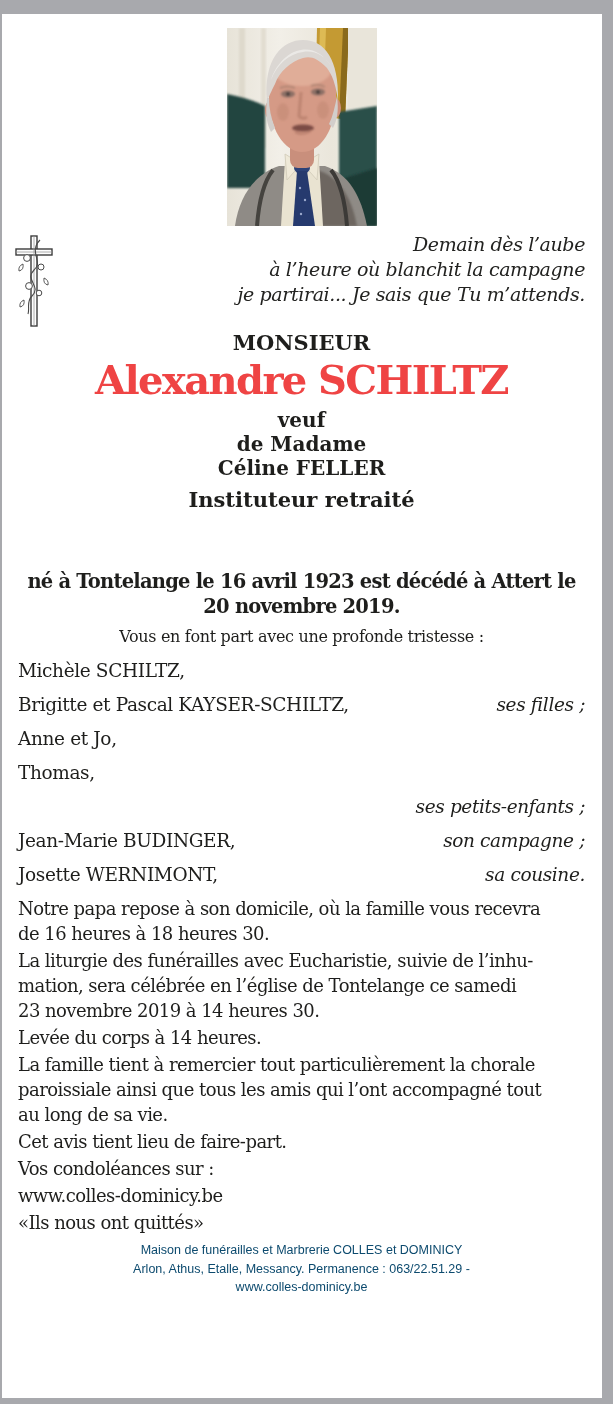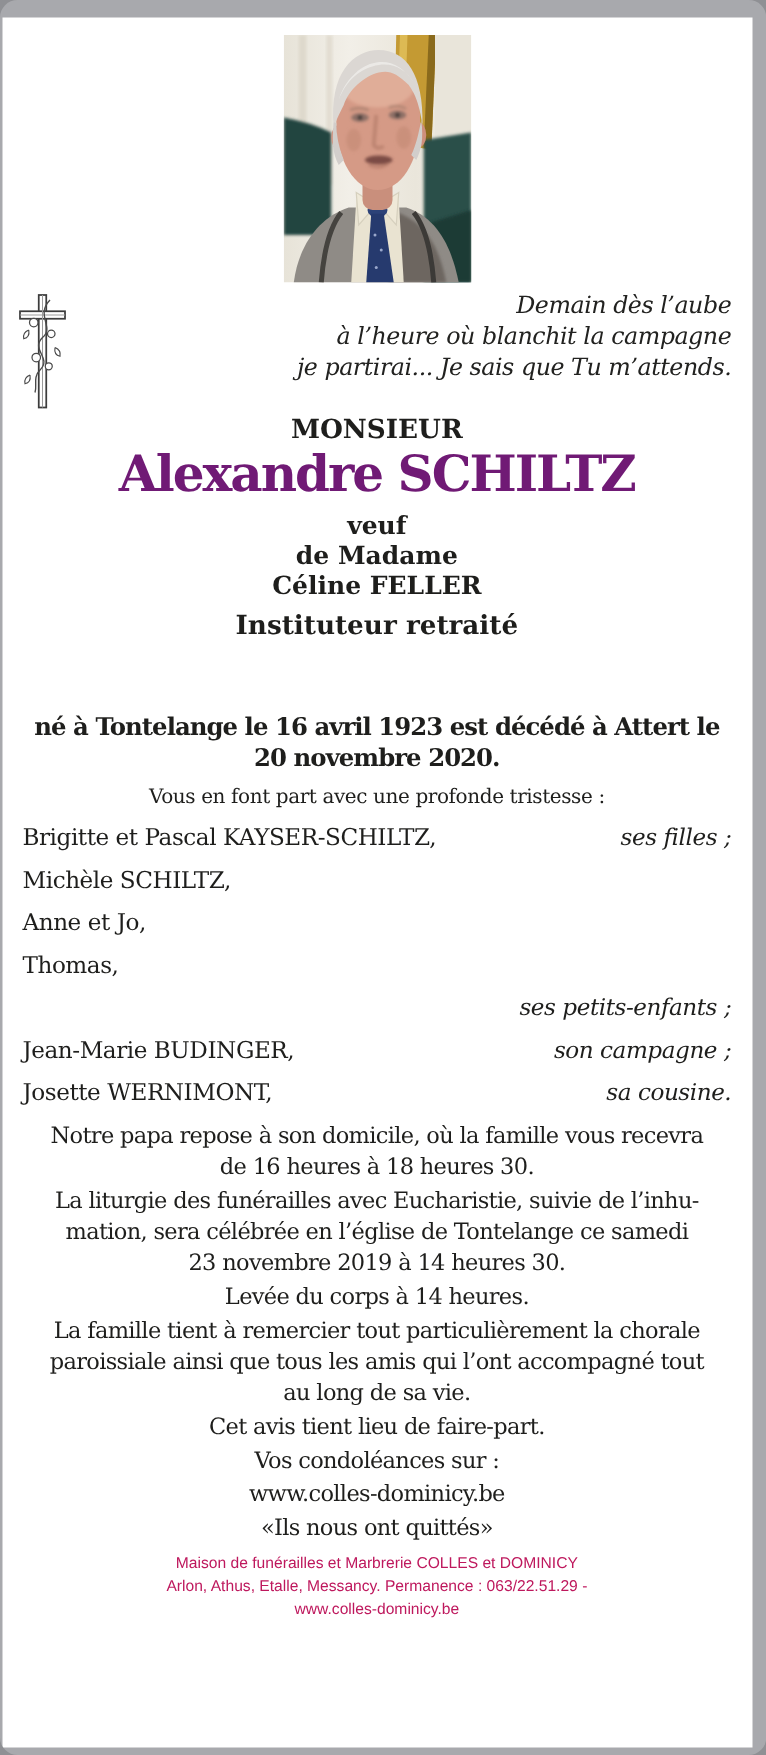--- a/index.html
+++ b/index.html
@@ -1,45 +1,45 @@
 <!DOCTYPE html>
 <html><head>
 <meta charset="utf-8">
 <style>
   html,body{margin:0;padding:0;}
   body{background:#8f9094;font-family:"DejaVu Serif",serif;}
-  .stage{position:relative;width:613px;height:1404px;background:#a8a9ad;overflow:hidden;margin:0 auto;border-radius:14px;}
+  .stage{position:relative;width:613px;height:1404px;background:#a8a9ad;overflow:hidden;margin:0 auto;}
   .sheet{position:absolute;left:2px;top:14px;right:11px;bottom:6px;background:#ffffff;
          padding:0 17px 0 16px;box-sizing:border-box;color:#1e1e1c;}
   
   .photo{width:150px;height:198px;margin:14px auto 0;display:block;}
   
   .epigraph-wrap{position:relative;margin-top:6px;}
   .cross{position:absolute;left:-4px;top:2px;width:40px;height:95px;}
   .epigraph{font-style:italic;font-size:19px;line-height:25px;letter-spacing:-0.02em;
             text-align:right;white-space:pre-line;color:#222220;}
   
   .civility{margin-top:25px;text-align:center;font-weight:bold;font-size:21px;line-height:22px;letter-spacing:0;}
-  .name{margin-top:6px;text-align:center;font-weight:bold;font-size:40px;line-height:40px;letter-spacing:-0.04em;color:#701a75;}
+  .name{margin-top:6px;text-align:center;font-weight:bold;font-size:40px;line-height:40px;letter-spacing:-0.04em;color:#ef4444;}
   .rel-lines{margin-top:8px;text-align:center;font-weight:bold;font-size:20px;line-height:24px;white-space:pre-line;}
   .profession{margin-top:9px;text-align:center;font-weight:bold;font-size:21px;line-height:22px;}
   .dates{margin-top:58px;text-align:center;font-weight:bold;font-size:19.5px;line-height:25px;
          letter-spacing:-0.04em;white-space:pre-line;}
   .announce{margin-top:5px;text-align:center;font-size:16px;line-height:25px;letter-spacing:-0.02em;}
   
   .family{margin-top:5px;}
   .fam-row{display:flex;justify-content:space-between;align-items:baseline;line-height:34px;}
   .fam-names{font-size:18.5px;letter-spacing:-0.02em;}
   .fam-rel{font-size:18.5px;font-style:italic;letter-spacing:-0.02em;}
   
-  .paras{margin-top:4px;text-align:center;}
+  .paras{margin-top:4px;}
   .para{font-size:18px;line-height:25px;letter-spacing:-0.03em;white-space:pre-line;margin-top:2px;}
   
   .footer{margin-top:6px;text-align:center;font-family:"Liberation Sans",sans-serif;
-          font-size:12.5px;line-height:18.5px;color:#be185d;white-space:pre-line;letter-spacing:0;}
+          font-size:12.5px;line-height:18.5px;color:#0c4a6e;white-space:pre-line;letter-spacing:0;}
 </style>
 </head>
 <body>
 
 <div class="stage">
   <div class="sheet">
 
     <svg class="photo" viewBox="0 0 150 198" xmlns="http://www.w3.org/2000/svg">
       <defs>
         <filter id="soft" x="-20%" y="-20%" width="140%" height="140%">
@@ -125,33 +125,33 @@
 je partirai... Je sais que Tu m’attends.</div>
     </div>
 
     <div class="civility">MONSIEUR</div>
     <div class="name">Alexandre SCHILTZ</div>
     <div class="rel-lines">veuf
 de Madame
 Céline FELLER</div>
     <div class="profession">Instituteur retraité</div>
     <div class="dates">né à Tontelange le 16 avril 1923 est décédé à Attert le
-20 novembre 2020.</div>
+20 novembre 2019.</div>
     <div class="announce">Vous en font part avec une profonde tristesse :</div>
 
     <div class="family">
+
+        <div class="fam-row">
+          <span class="fam-names">Michèle SCHILTZ,</span>
+          <span class="fam-rel"></span>
+        </div>
 
         <div class="fam-row">
           <span class="fam-names">Brigitte et Pascal KAYSER-SCHILTZ,</span>
           <span class="fam-rel">ses filles ;</span>
-        </div>
-
-        <div class="fam-row">
-          <span class="fam-names">Michèle SCHILTZ,</span>
-          <span class="fam-rel"></span>
         </div>
 
         <div class="fam-row">
           <span class="fam-names">Anne et Jo,</span>
           <span class="fam-rel"></span>
         </div>
 
         <div class="fam-row">
           <span class="fam-names">Thomas,</span>
           <span class="fam-rel"></span>

